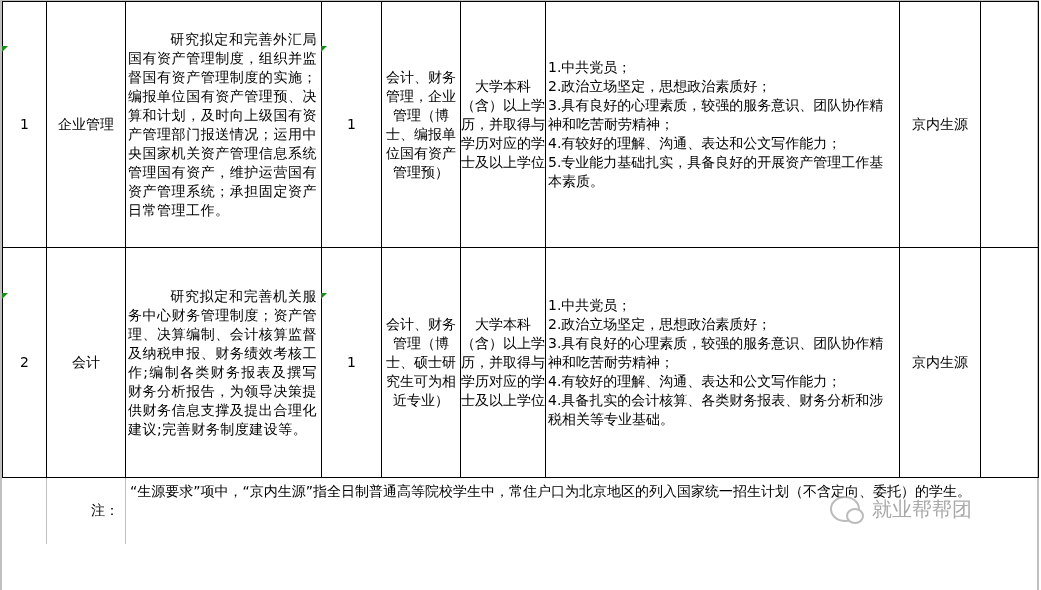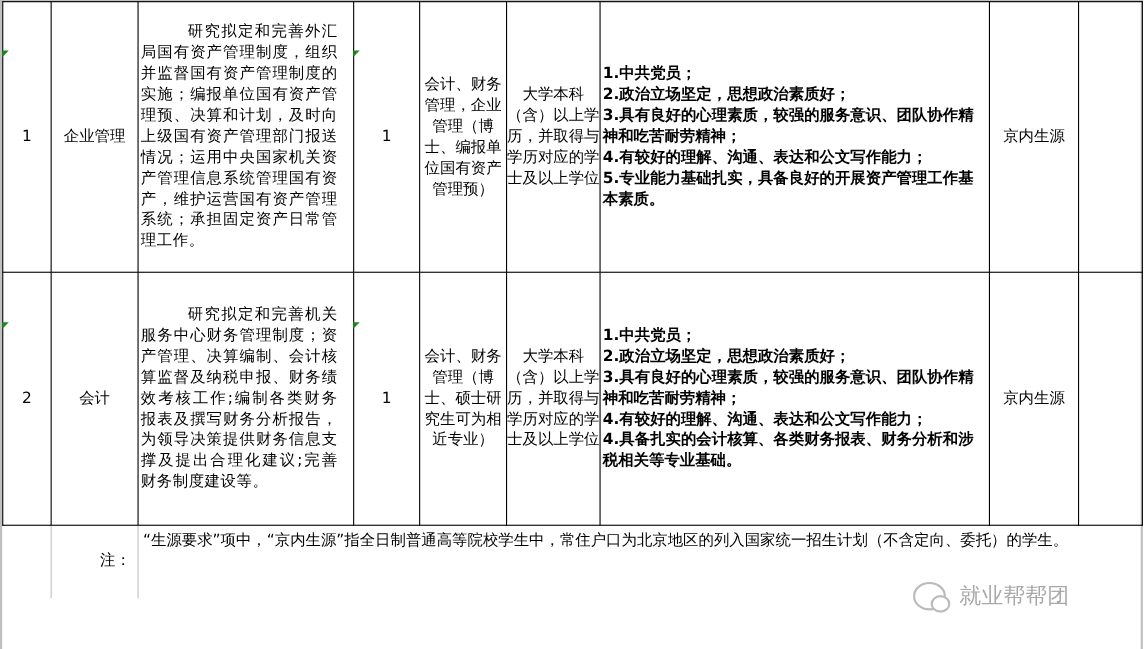--- a/index.html
+++ b/index.html
@@ -5,32 +5,32 @@
   html, body { margin:0; padding:0; background:#ffffff; }
   body { width:1041px; height:590px; overflow:hidden; position:relative;
          font-family:"DejaVu Sans","Liberation Sans",sans-serif; color:#000; }
   .frame { position:absolute; left:0; top:0; width:1039px; height:590px;
            border-left:2px solid #c0c0c0; border-top:2px solid #c0c0c0; border-right:2px solid #c0c0c0; box-sizing:border-box; }
   table { position:absolute; left:2px; top:1px; border-collapse:collapse; table-layout:fixed; width:1036px; }
   td, th { border:1px solid #000; padding:0; vertical-align:middle; }
   th { font-weight:bold; font-size:15px; text-align:center; height:44px; line-height:19px; }
   td { font-size:14px; line-height:19px; }
   .c { text-align:center; }
-  .desc { text-align:justify; padding:0 14px 0 2px; letter-spacing:0.5px; }
+  .desc { text-align:justify; padding:0 4px 0 2px; letter-spacing:0.5px; }
   .indent { display:inline-block; width:42px; }
   .cond { text-align:left; padding:0 2px; }
-  .cond div { white-space:normal;font-weight:bold; }
+  .cond div { white-space:normal; }
   .row1 { height:246px; }
   .row2 { height:230px; }
   .note-row td { border:none; border-top:1px solid #000; }
   .note-row td.lc { border-right:1px solid #c0c0c0; }
   .note-label { text-align:right; padding-right:6px; font-size:14px; }
   .note-text { font-size:14px; line-height:19px; padding:4px 20px 0 4px; vertical-align:top; }
   .tri { position:absolute; width:0; height:0; border-top:6px solid #1a8a1a; border-right:6px solid transparent; }
-  .watermark { position:absolute; left:830px; top:528px; display:flex; align-items:flex-end; gap:4px; color:#9a9a9a; font-size:20px; opacity:0.85; }
+  .watermark { position:absolute; left:830px; top:496px; display:flex; align-items:flex-start; gap:4px; color:#9a9a9a; font-size:20px; opacity:0.85; }
   .wm-icon { width:26px; height:22px; border:2px solid #b0b0b0; border-radius:50%; position:relative; }
   .wm-icon::after { content:""; position:absolute; right:-6px; bottom:-4px; width:14px; height:12px; border:2px solid #b0b0b0; border-radius:50%; background:#fff; }
 </style>
 </head>
 <body>
 
 <div class="frame"></div>
 
 <table>
   <colgroup>

